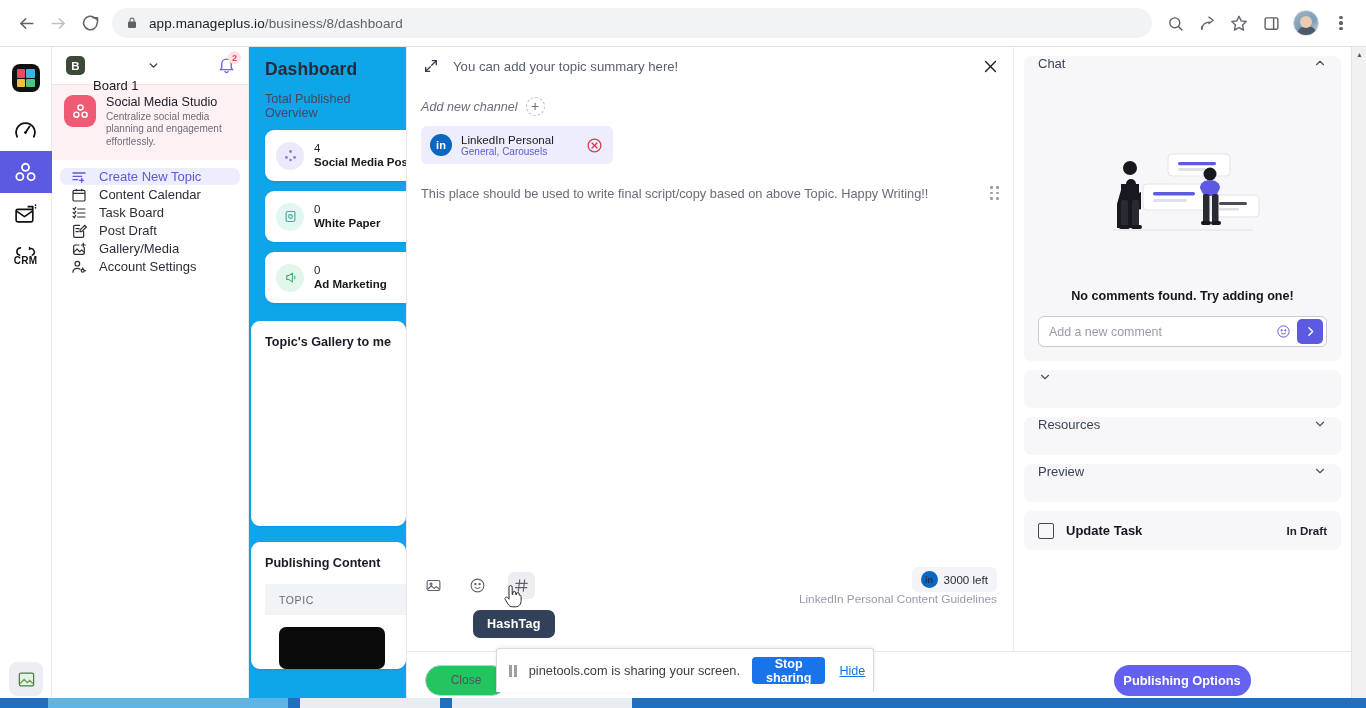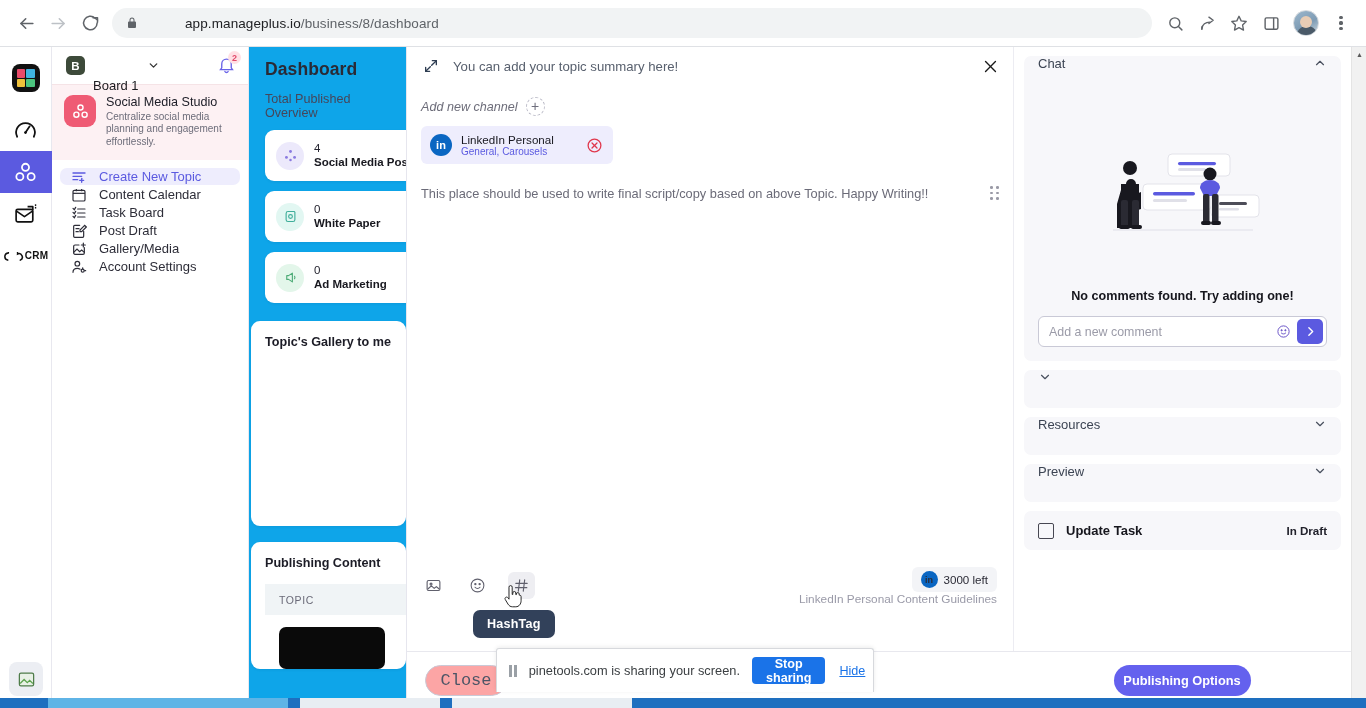--- a/index.html
+++ b/index.html
@@ -23,21 +23,21 @@
   }
   .nav-btn svg { display: block; }
   .nav-btn.disabled { color: #bdc1c6; }
   .omnibox {
     flex: 1 1 auto; height: 30px; background: #f1f3f4; border-radius: 16px;
     display: flex; align-items: center; padding: 0 14px; margin: 0 8px 0 6px;
     max-width: 1090px;
   }
   .omnibox .lock { margin-right: 11px; display: flex; color: #5f6368; }
   .omnibox .url { font-size: 13.5px; color: #202124; letter-spacing: .1px; white-space: nowrap; }
-  .omnibox .url .host { color: #202124; margin-left: 36px; }
+  .omnibox .url .host { color: #202124; }
   .omnibox .url .path { color: #5f6368; }
   .tool-icons { display: flex; align-items: center; gap: 2px; }
   .tool-ic {
     width: 30px; height: 30px; display: flex; align-items: center; justify-content: center;
     color: #5f6368; cursor: pointer;
   }
   .avatar-btn {
     width: 26px; height: 26px; border-radius: 50%; margin: 0 5px;
     background: linear-gradient(150deg,#9db7cc 0%,#7e9cb5 55%,#cfd9e0 100%);
     border: 1px solid #d5d9dd; overflow: hidden; position: relative; cursor: pointer;
@@ -185,22 +185,22 @@
     display: flex; align-items: center; gap: 6px; padding: 4px 9px;
   }
   .charcount span { font-size: 11.6px; color: #2b2b36; }
   .guidelines { position: absolute; right: 16px; top: 545px; font-size: 11.8px; color: #9a9aa8; }
 
   .main-foot {
     position: absolute; left: 0; bottom: 0; width: 606px; height: 57px; background: #fff;
     border-top: 1px solid #e8e8ee; display: flex; align-items: center; padding-left: 18px;
   }
   .close-btn {
-    width: 82px; height: 31px; border: 1px solid #c9c9d6; border-radius: 16px; background: #fca5a5;
-    font-size: 17px; color: #4c5566; cursor: pointer; font-family: Liberation Mono, monospace;
+    width: 82px; height: 31px; border: 1px solid #c9c9d6; border-radius: 16px; background: #22c55e;
+    font-size: 12px; color: #4c5566; cursor: pointer; font-family: Liberation Sans, sans-serif;
   }
 
   
   .right { position: absolute; left: 1013px; top: 0; width: 338px; height: 661px; background: #fff; border-left: 1px solid #ececf2; }
   .acc {
     margin: 9px 10px 0 10px; background: #f7f7fa; border-radius: 7px;
   }
   .acc-head { height: 38px; display: flex; align-items: flex-start; padding: 0 14px; cursor: pointer; }
   .acc-title { font-size: 13px; color: #3c4453; flex: 1 1 auto; }
   .acc-chev { color: #49505e; display: flex; }
@@ -360,21 +360,21 @@
       <div class="rail-item">
         <svg width="25" height="25" viewBox="0 0 24 24" fill="none" stroke="currentColor" stroke-width="1.6" stroke-linejoin="round">
             <path d="M3 8.5l8 5.5 8-5.5"></path>
             <rect x="3" y="7" width="16" height="12" rx="1.5"></rect>
             <path d="M14 4.5h5v3.2"></path>
             <line x1="21" y1="3" x2="22.3" y2="3"></line>
             <line x1="21" y1="5.5" x2="22.3" y2="5.5"></line>
           </svg>
       </div>
       <div class="rail-item">
-        <span style="display:flex;flex-direction:row;align-items:center;line-height:1;">
+        <span style="display:flex;flex-direction:column;align-items:center;line-height:1;">
           <svg width="22" height="9" viewBox="0 0 24 10" fill="none" stroke="currentColor" stroke-width="1.7" stroke-linecap="round">
               <path d="M5 9a4 4 0 0 1 .6-7.9A5.2 5.2 0 0 1 16 2.2 3.6 3.6 0 0 1 19 9"></path>
             </svg>
           <span class="crm-txt">CRM</span>
         </span>
       </div>
       <div class="rail-bottom">
         <svg width="19" height="19" viewBox="0 0 24 24" fill="none" stroke="#4f7c4a" stroke-width="1.6">
             <rect x="3" y="4" width="18" height="16" rx="2" fill="#e8f1e6"></rect>
             <path d="M4 17l5-5 4 4 3-3 4 4" stroke="#5da34f"></path>

